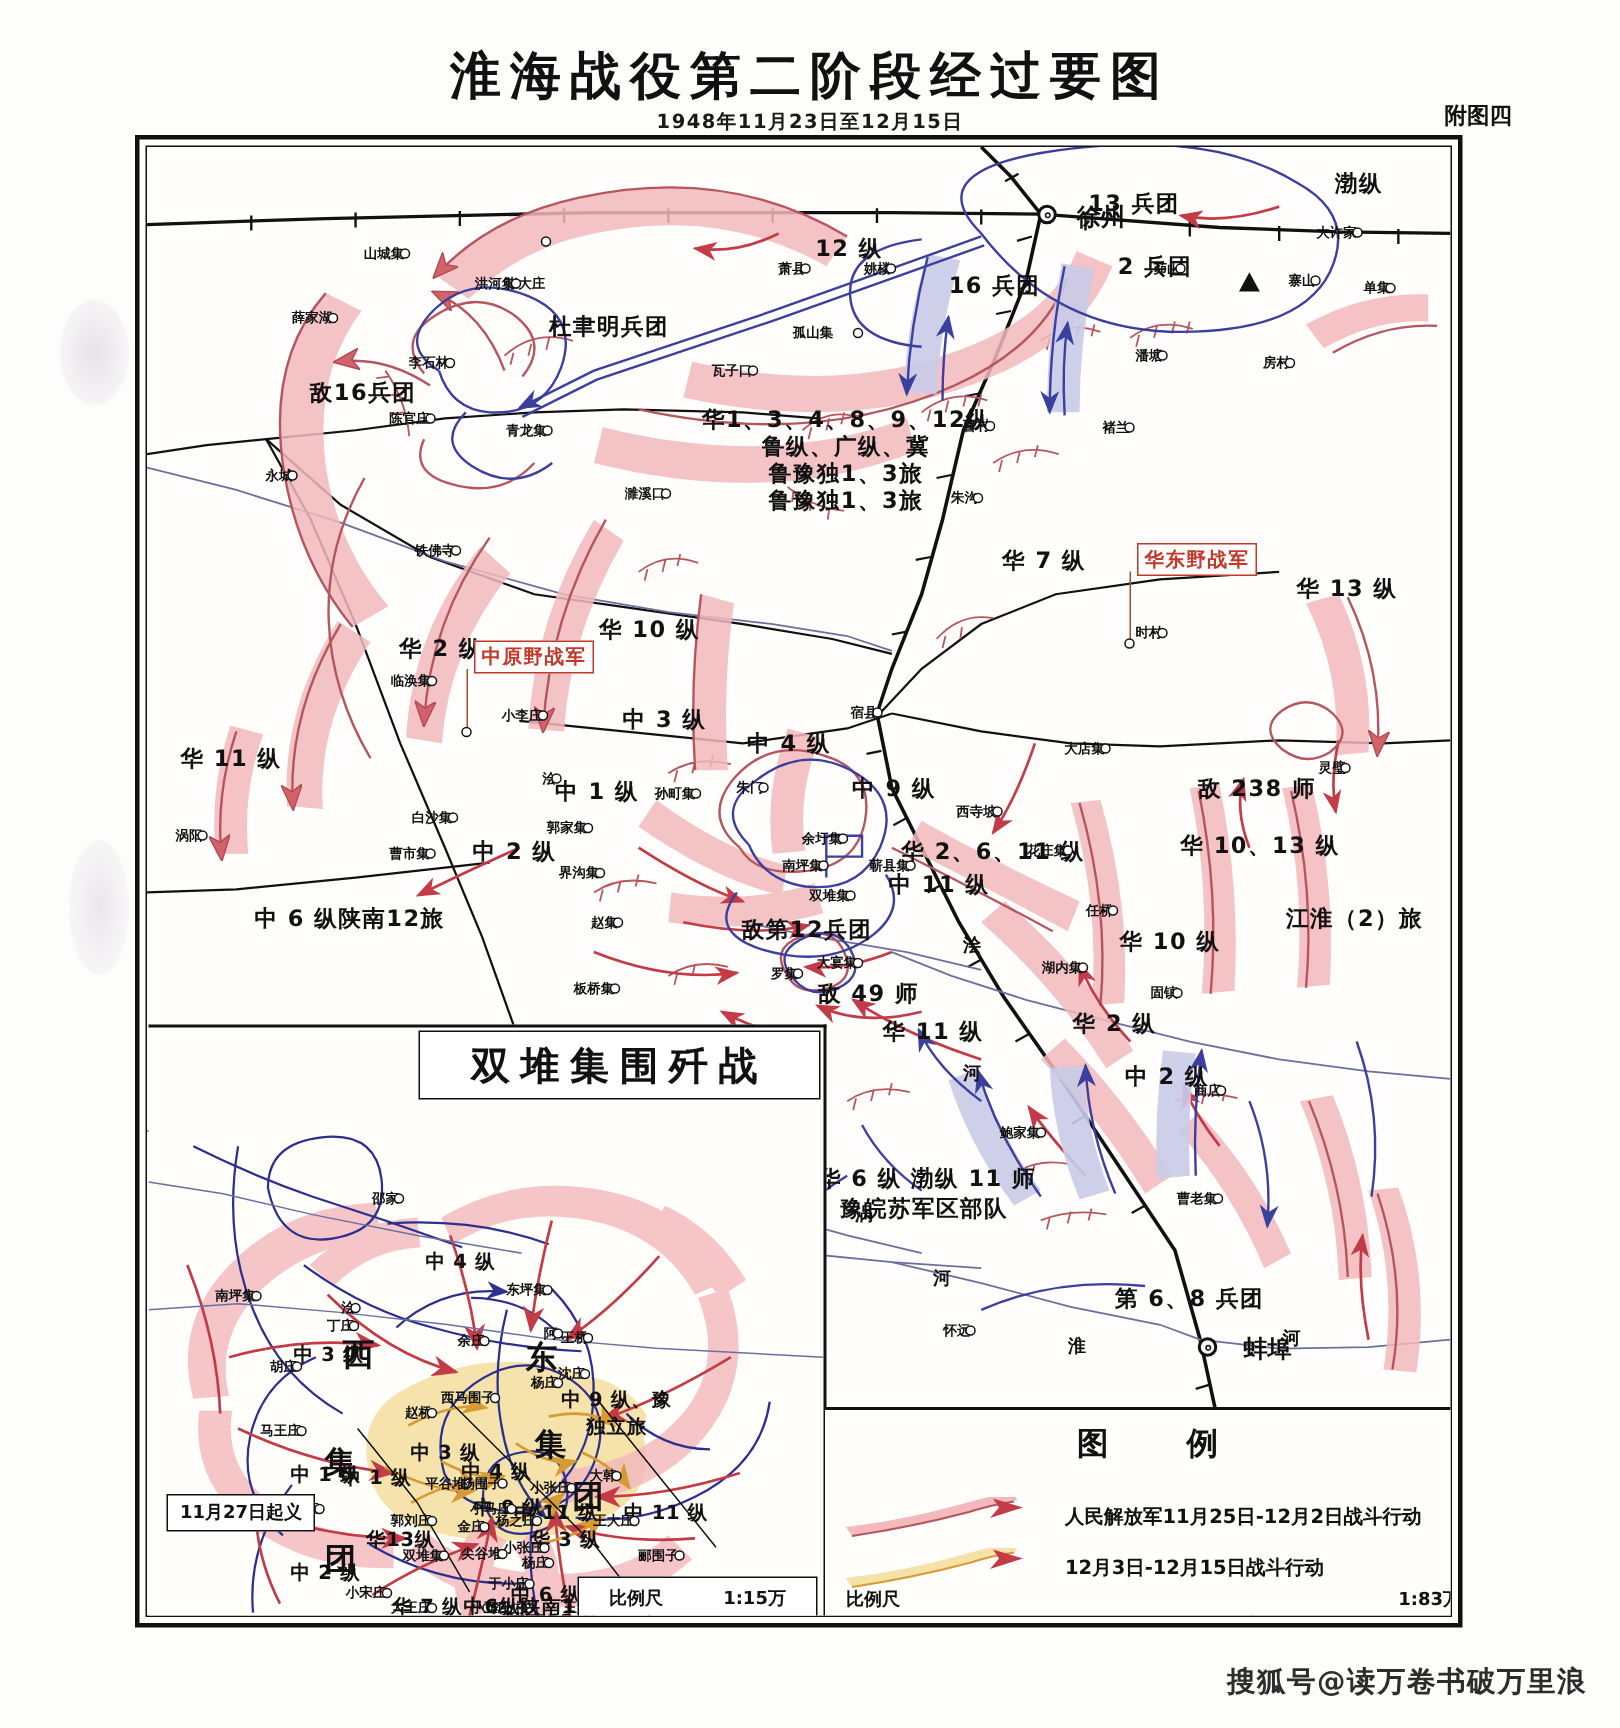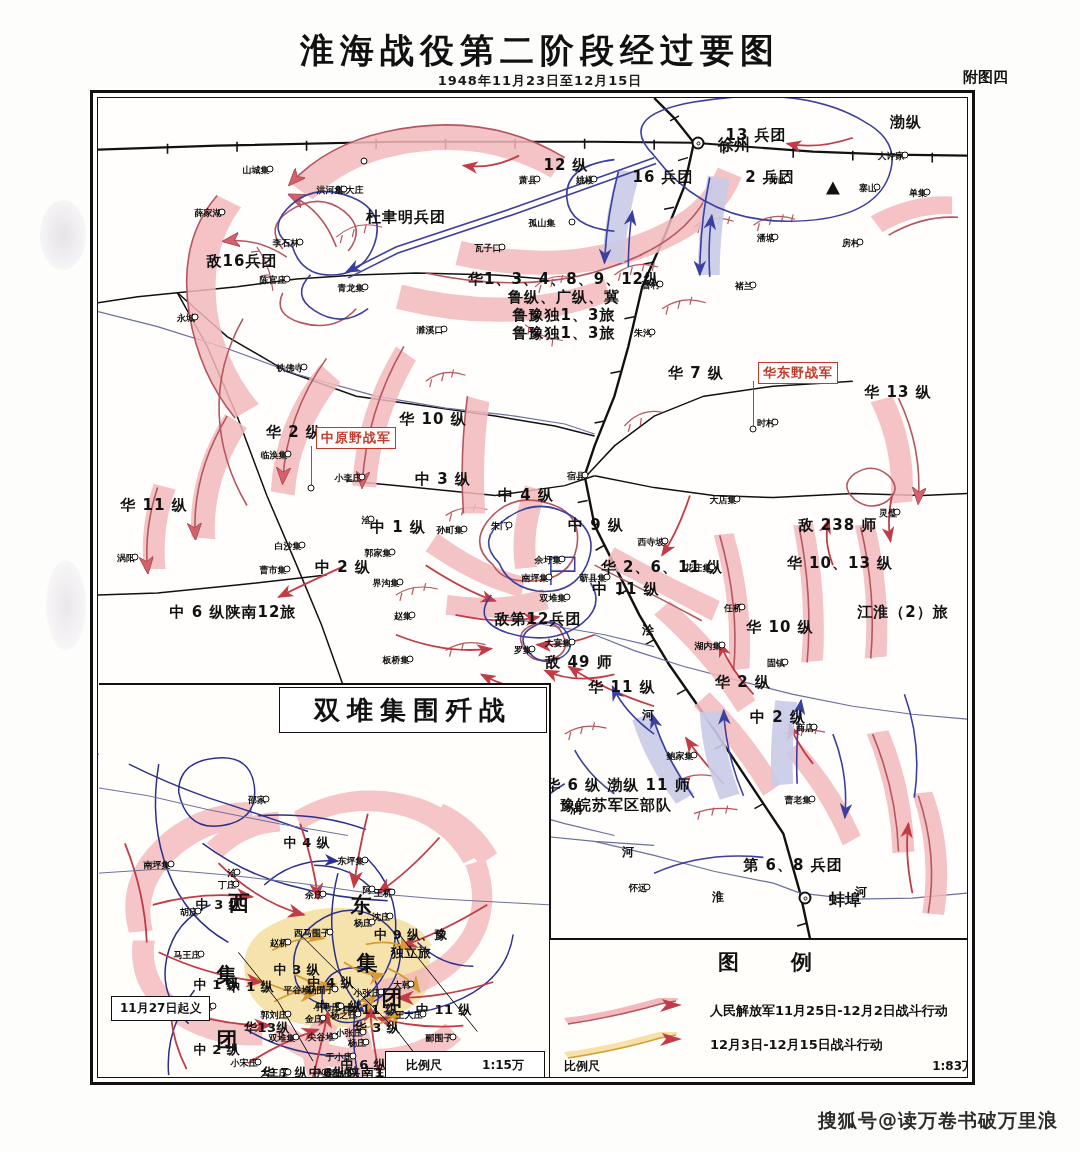--- a/index.html
+++ b/index.html
@@ -438,21 +438,21 @@
           <path d="M520,700 q-26,-18 -40,-44"></path>
           <path d="M470,690 q-40,24 -60,62 q-18,34 -4,66"></path>
           <path d="M740,640 q16,40 12,84" marker-end="url(#arrBlue)"></path>
           <path d="M812,600 q18,50 10,104"></path>
           <path d="M560,780 q50,-22 110,-16"></path>
         </g>
       </svg>
 
       <div id="main-labels">
           <div class="lbl unit" style="left: 658px; top: 38px;">13 兵团</div>
-          <div class="lbl unit" style="left: 565px; top: 80px;">16 兵团</div>
+          <div class="lbl unit" style="left: 565px; top: 93px;">16 兵团</div>
           <div class="lbl unit" style="left: 672px; top: 80px;">2 兵团</div>
           <div class="lbl unit" style="left: 468px; top: 68px;">12 纵</div>
           <div class="lbl unit" style="left: 808px; top: 25px;">渤纵</div>
           <div class="lbl unit" style="left: 308px; top: 120px;">杜聿明兵团</div>
           <div class="lbl unit" style="left: 144px; top: 164px;">敌16兵团</div>
           <div class="lbl unit" style="left: 466px; top: 182px;">华1、3、4、8、9、12纵</div>
           <div class="lbl unit" style="left: 466px; top: 200px;">鲁纵、广纵、冀</div>
           <div class="lbl unit" style="left: 466px; top: 218px;">鲁豫独1、3旅</div>
           <div class="lbl unit" style="left: 466px; top: 236px;">鲁豫独1、3旅</div>
           <div class="lbl unit" style="left: 598px; top: 276px;">华 7 纵</div>

